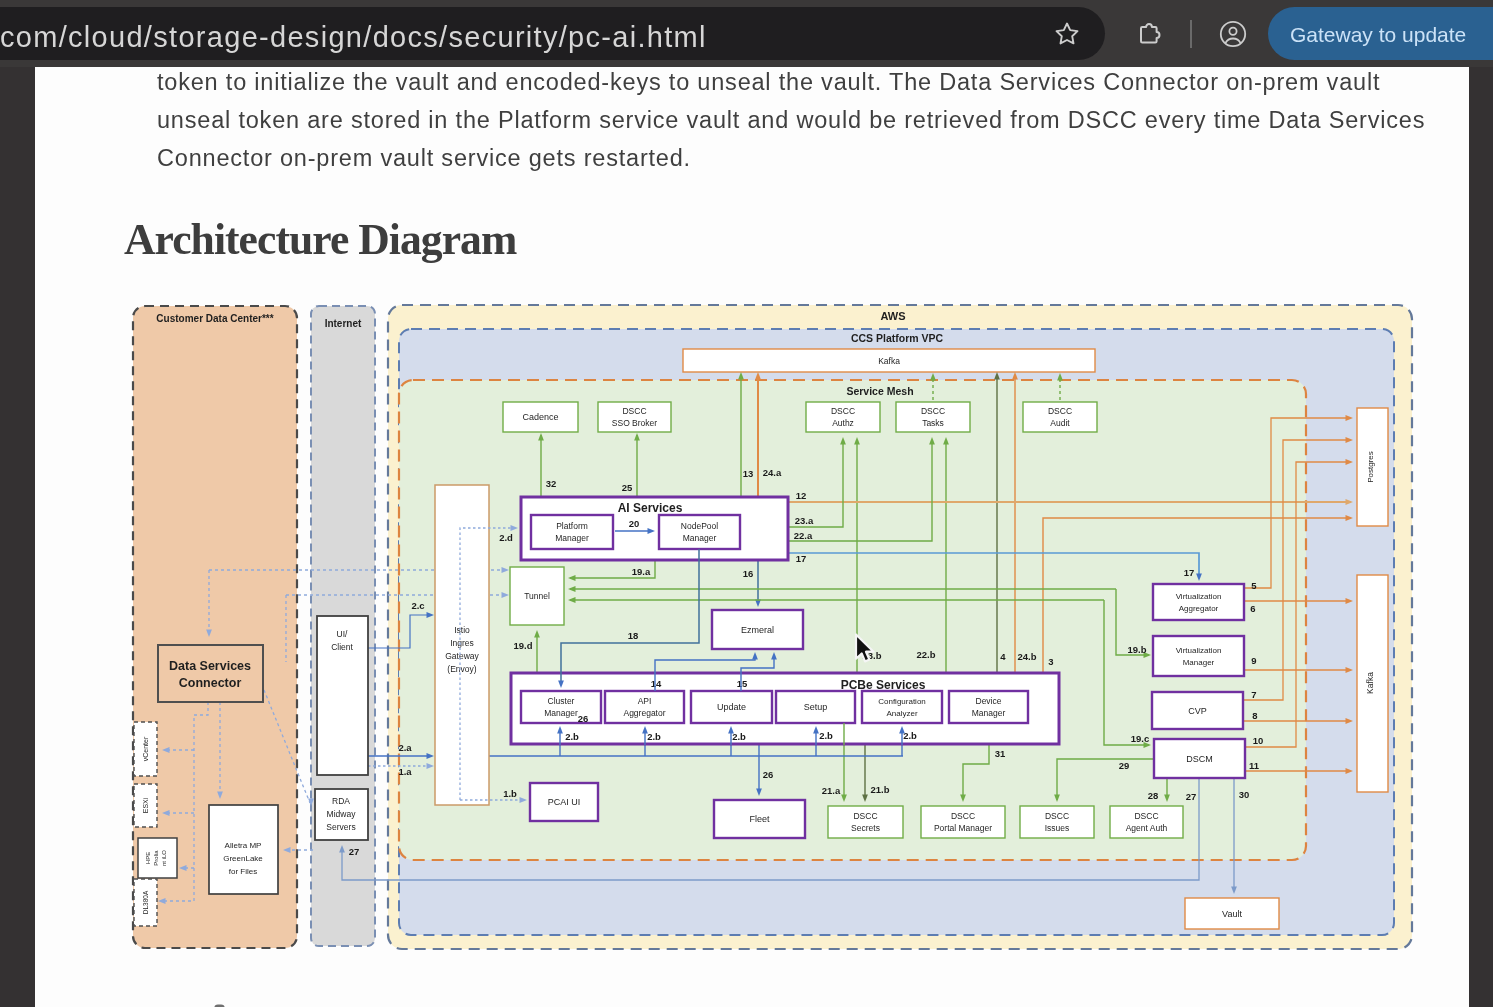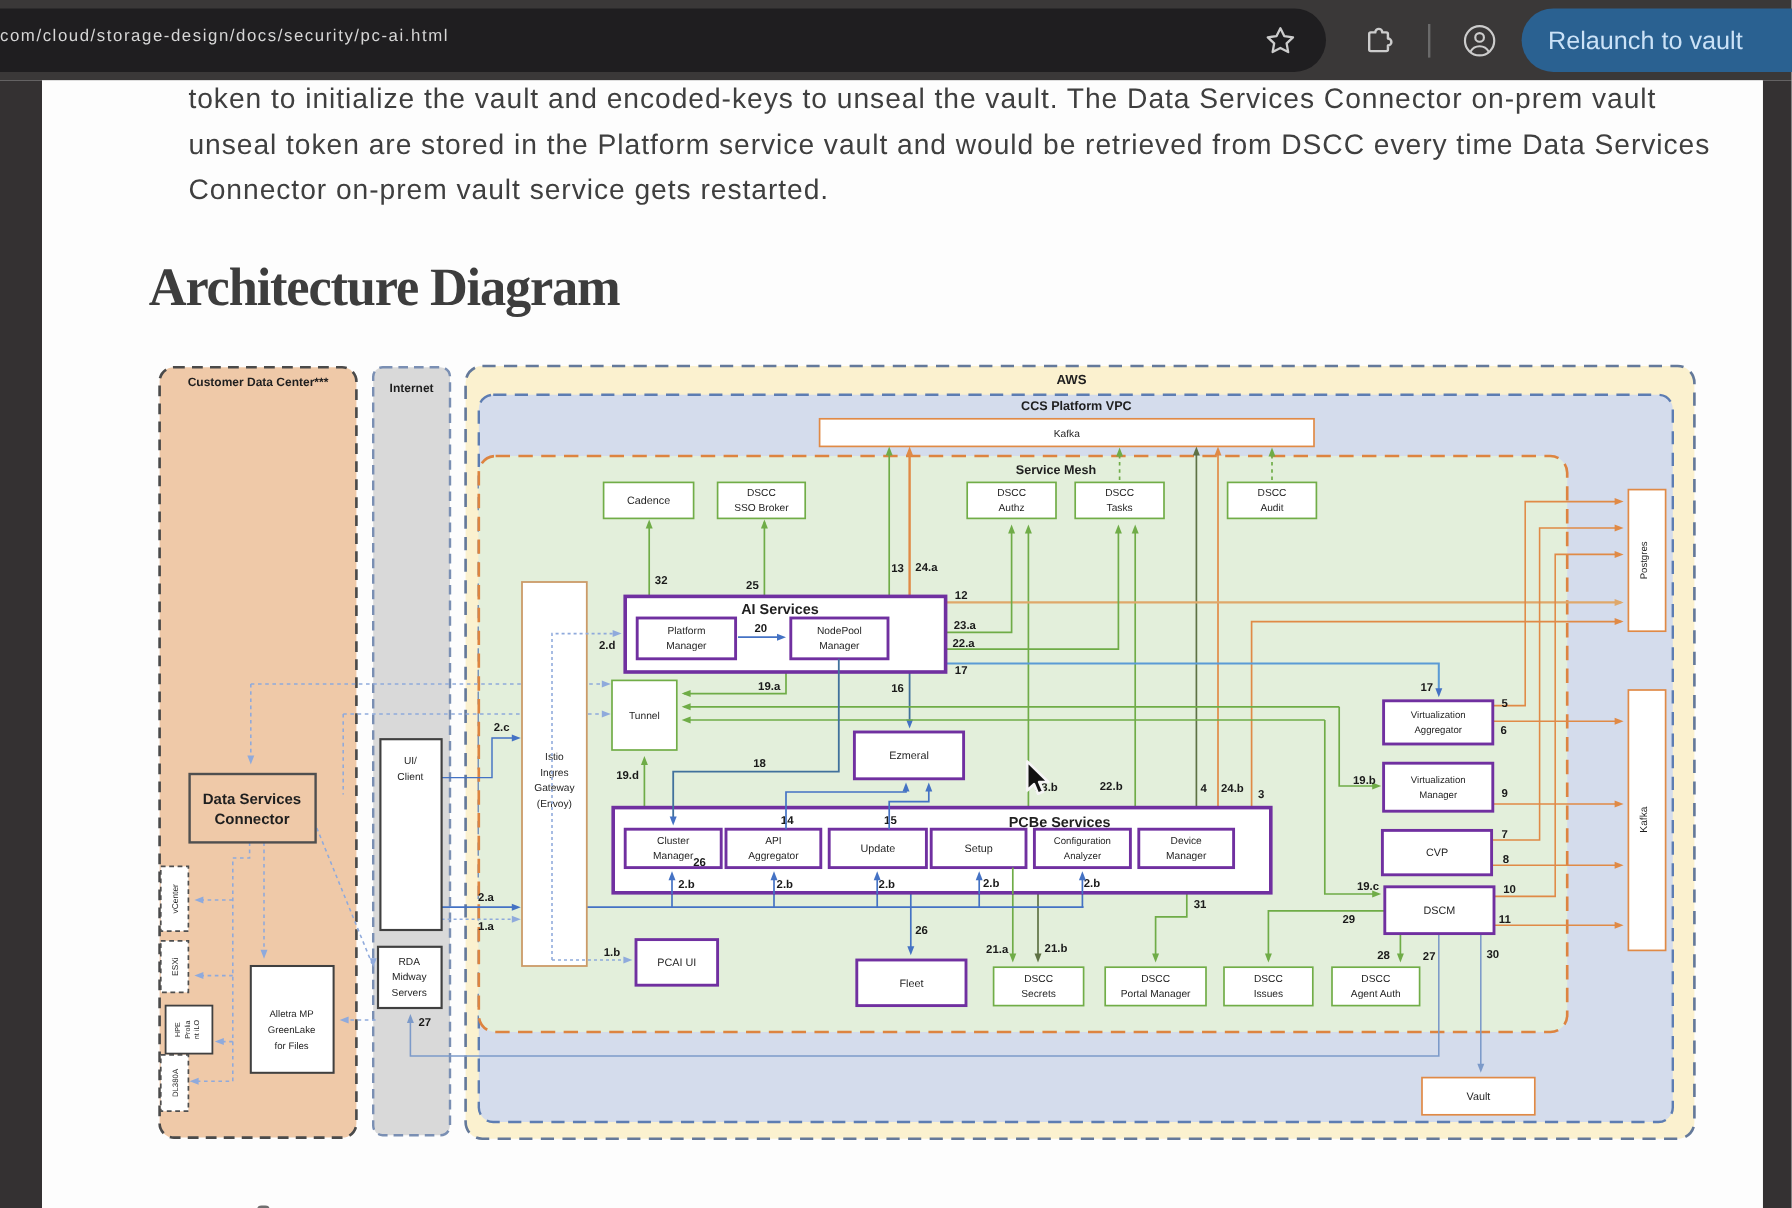--- a/index.html
+++ b/index.html
@@ -1,35 +1,35 @@
 <!DOCTYPE html>
 <html><head><meta charset="utf-8">
 <style>
   html,body{margin:0;padding:0;width:1493px;height:1007px;overflow:hidden;background:#fdfdfd;font-family:"Liberation Sans",sans-serif;}
   .abs{position:absolute;}
 </style></head>
 <body>
 
 <div class="abs" style="left:0;top:0;width:1493px;height:67px;background:#3a3838;"></div>
 <div class="abs" style="left:-44px;top:7px;width:1149px;height:53px;background:#1f1e20;border-radius:27px;"></div>
-<div class="abs" style="left:0px;top:21px;font-size:14px;color:#d6d6d6;letter-spacing:1.3px;white-space:nowrap;">com/cloud/storage-design/docs/security/pc-ai.html</div>
+<div class="abs" style="left:0px;top:21px;font-size:29px;color:#d6d6d6;letter-spacing:1.3px;white-space:nowrap;">com/cloud/storage-design/docs/security/pc-ai.html</div>
 <svg class="abs" style="left:1053px;top:20px" width="28" height="28" viewBox="0 0 28 28">
     <path d="M14 3.5 L17.2 10.1 L24.5 11.1 L19.2 16.2 L20.5 23.4 L14 20 L7.5 23.4 L8.8 16.2 L3.5 11.1 L10.8 10.1 Z" fill="none" stroke="#cccccc" stroke-width="1.9" stroke-linejoin="round"></path>
   </svg>
 <svg class="abs" style="left:1133px;top:17px" width="32" height="32" viewBox="0 0 32 32">
     <path d="M13.1,10 A2.9,2.9 0 0 1 18.9,10 L22.3,10 Q23.6,10 23.6,11.3 L23.6,15.1 A2.9,2.9 0 0 1 23.6,20.9 L23.6,24.3 Q23.6,25.6 22.3,25.6 L9.3,25.6 Q8,25.6 8,24.3 L8,11.3 Q8,10 9.3,10 Z" fill="none" stroke="#cccccc" stroke-width="2" stroke-linejoin="round"></path>
   </svg>
 <div class="abs" style="left:1190px;top:20px;width:2px;height:28px;background:#6a6a6a;"></div>
 <svg class="abs" style="left:1219px;top:20px" width="28" height="28" viewBox="0 0 28 28">
     <circle cx="14" cy="14" r="12.2" fill="none" stroke="#cccccc" stroke-width="1.8"></circle>
     <circle cx="14" cy="11.2" r="3.6" fill="none" stroke="#cccccc" stroke-width="1.8"></circle>
     <path d="M6.4 23.2 a8.5 8.5 0 0 1 15.2 0" fill="none" stroke="#cccccc" stroke-width="1.8"></path>
   </svg>
 <div class="abs" style="left:1268px;top:7px;width:260px;height:53px;background:#2A6191;border-radius:27px;"></div>
-<div class="abs" style="left:1290px;top:23px;font-size:21px;color:#cbe2f7;">Relaunch to vault</div>
+<div class="abs" style="left:1290px;top:23px;font-size:21px;color:#cbe2f7;">Gateway to update</div>
 
 <div class="abs" style="left:0;top:67px;width:35px;height:940px;background:#343132;"></div>
 <div class="abs" style="left:1469px;top:67px;width:24px;height:940px;background:#343132;"></div>
 <div class="abs" style="left:35px;top:67px;width:1434px;height:940px;background:#fdfdfd;"></div>
 <div class="abs" style="left:157px;top:63px;width:1330px;font-size:23.5px;line-height:38px;color:#3f3f3f;letter-spacing:0.8px;white-space:nowrap;">token to initialize the vault and encoded-keys to unseal the vault. The Data Services Connector on-prem vault<br>unseal token are stored in the Platform service vault and would be retrieved from DSCC every time Data Services<br>Connector on-prem vault service gets restarted.</div>
 <div class="abs" style="left:124px;top:213px;font-family:'Liberation Serif',serif;font-weight:bold;font-size:45px;color:#3d3d3d;letter-spacing:-1px;transform:scaleX(0.97);transform-origin:0 0;">Architecture Diagram</div>
 <svg width="1493" height="1007" viewBox="0 0 1493 1007" style="position:absolute;left:0;top:0">
     <rect x="133" y="306" width="164" height="642" rx="12" fill="#EFC9A8" stroke="#4a4a4a" stroke-width="2.2" stroke-dasharray="9,6"></rect>
 <text x="215" y="322" font-size="10" fill="#1f1f1f" font-family="Liberation Sans, sans-serif" text-anchor="middle" font-weight="bold">Customer Data Center***</text>
 <rect x="311" y="306" width="64" height="640" rx="8" fill="#D9D9D9" stroke="#7A8FB3" stroke-width="2" stroke-dasharray="8,5"></rect>

